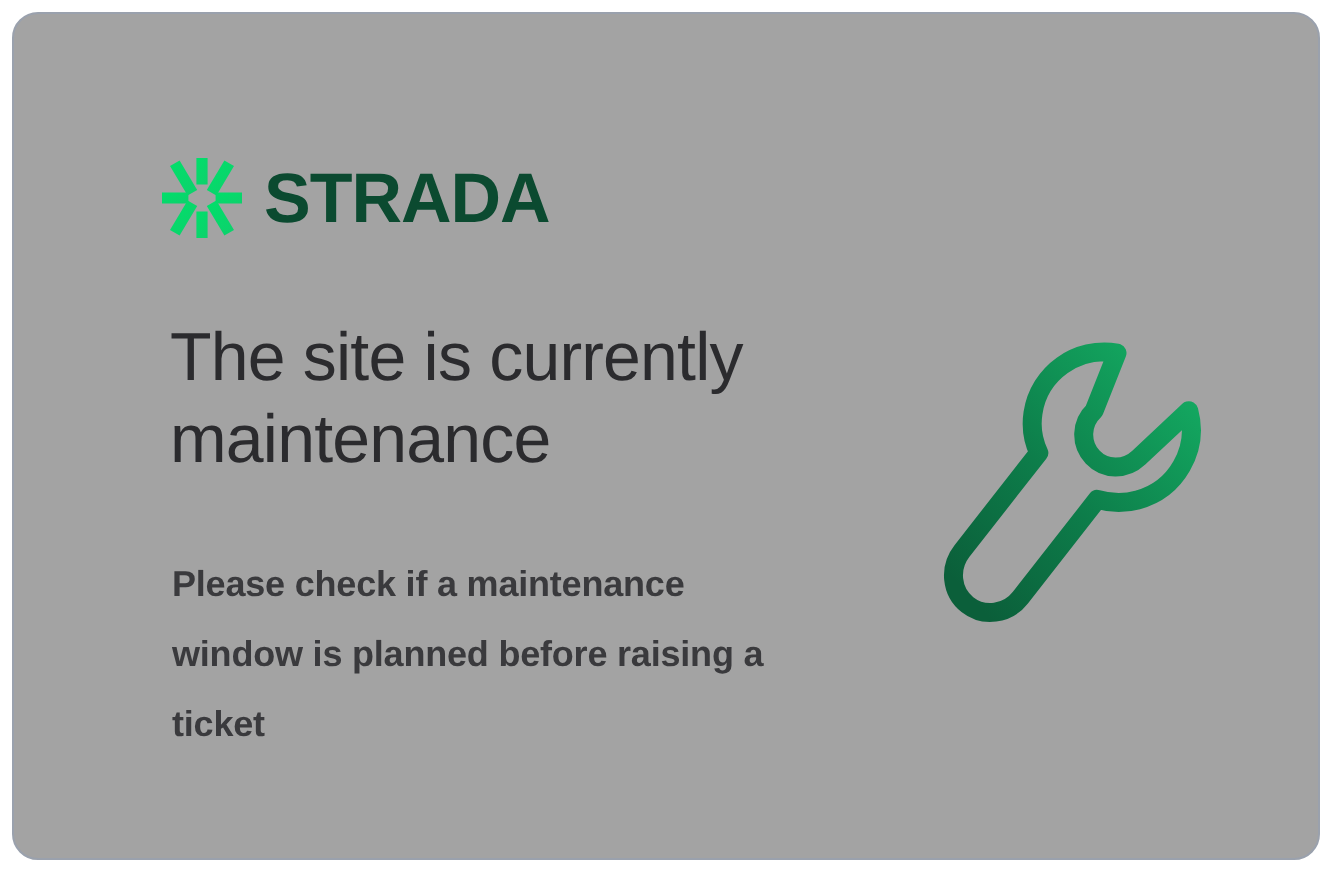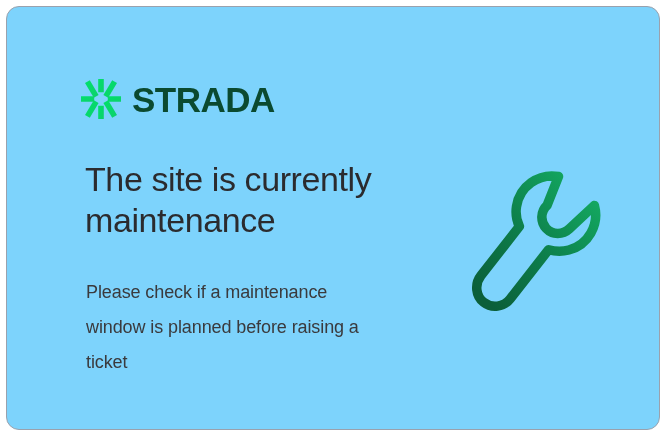--- a/index.html
+++ b/index.html
@@ -25,21 +25,21 @@
   }
 
   
   .card {
     position: absolute;
     left: 6px;
     top: 6px;
     width: 654px;
     height: 424px;
     box-sizing: border-box;
-    background: #7dd3fc;
+    background: #a3a3a3;
     border: 1px solid #9aa1ad;
     border-radius: 13px;
     overflow: hidden;
   }
 
   
   .logo-lockup {
     position: absolute;
     left: 74px;
     top: 70px;
@@ -81,21 +81,21 @@
   }
 
   
   .body-copy {
     position: absolute;
     left: 79px;
     top: 268px;
     width: 300px;
     font-family: "Liberation Sans", sans-serif;
     font-size: 18px;
-    font-weight: normal;
+    font-weight: bold;
     line-height: 35px;
     letter-spacing: -0.1px;
     color: #3a3a3d;
     margin: 0;
   }
 
   
   .wrench-wrap {
     position: absolute;
     left: 458px;

